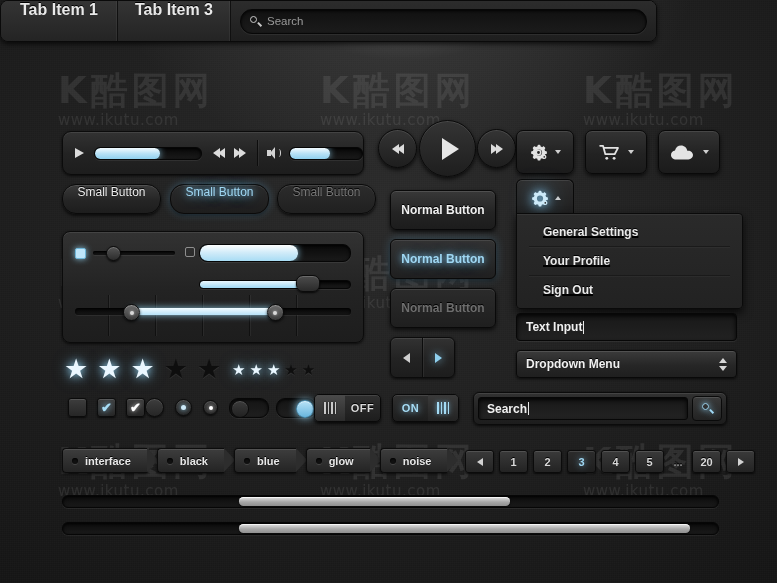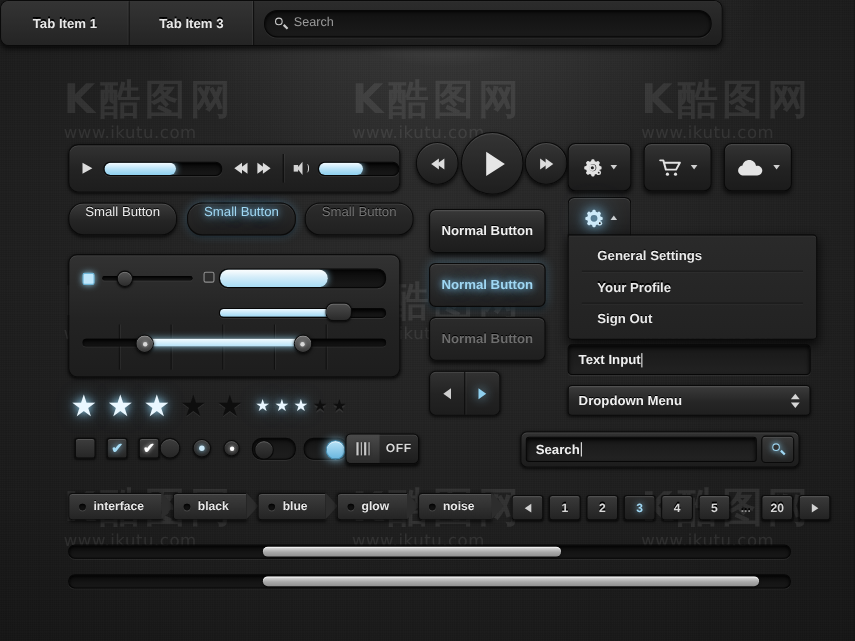--- a/index.html
+++ b/index.html
@@ -40,22 +40,22 @@
     border:1px solid #0b0b0b;border-radius:7px;
     box-shadow:inset 0 1px 0 rgba(255,255,255,.09), 0 1px 3px rgba(0,0,0,.75);
   }
 
   
   #tabbar{left:62px;top:44px;width:655px;height:40px;border-radius:8px;
     background:linear-gradient(#2e2e2e,#1f1f1f);
     border:1px solid #0a0a0a;
     box-shadow:inset 0 1px 0 rgba(255,255,255,.10),0 2px 5px rgba(0,0,0,.7);
     display:flex;align-items:stretch;overflow:hidden;}
-  .tab{flex:0 0 auto;display:flex;align-items:center;justify-content:center;
-    color:#e9e9e9;font-size:12px;font-weight:bold;position:relative;
+  .tab{flex:0 0 auto;display:flex;justify-content:center;
+    color:#e9e9e9;font-size:16px;font-weight:bold;position:relative;
     text-shadow:0 -1px 0 #000;border-right:1px solid #101010;
     box-shadow:inset -1px 0 0 rgba(255,255,255,.05);
     background:linear-gradient(#343434,#242424);cursor:default;}
   .tab.active{background:linear-gradient(#141414,#0e0e0e);
     color:#a8dcf5;text-shadow:0 0 7px rgba(130,205,245,.95),0 0 14px rgba(110,190,240,.6);
     box-shadow:inset 0 2px 5px rgba(0,0,0,.85);}
   .tab:nth-child(1){width:116px;}
   .tab:nth-child(2){width:112px;}
   .tab:nth-child(3){width:116px;}
   .tab:nth-child(4){width:112px;}
@@ -153,21 +153,21 @@
   
   #dd-gear-btn{left:516px;top:179px;width:56px;height:36px;border-radius:6px 6px 0 0;
     background:linear-gradient(#2d2d2d,#1f1f1f);border:1px solid #090909;border-bottom:none;
     box-shadow:inset 0 1px 0 rgba(255,255,255,.1);
     display:flex;align-items:center;justify-content:center;gap:6px;position:absolute;}
   .gear-glow{filter:drop-shadow(0 0 5px rgba(135,205,245,.95)) drop-shadow(0 0 10px rgba(110,190,240,.6));}
   .dd-tri-up{width:0;height:0;border-bottom:4px solid #cfcfcf;border-left:3.5px solid transparent;border-right:3.5px solid transparent;}
   #dd-menu{position:absolute;left:516px;top:213px;width:201px;border-radius:0 4px 4px 4px;
     background:linear-gradient(#2a2a2a,#222);border:1px solid #0a0a0a;
     box-shadow:0 4px 10px rgba(0,0,0,.75),inset 0 1px 0 rgba(255,255,255,.06);
-    padding:4px 12px;}
+    padding:4px 12px;text-decoration:underline;}
   .dd-item{height:28px;display:flex;align-items:center;padding:0 14px;
     color:#eaeaea;font-size:12px;font-weight:bold;text-shadow:0 -1px 0 #000;}
   .dd-item+.dd-item{border-top:1px solid #1a1a1a;box-shadow:inset 0 1px 0 rgba(255,255,255,.035);}
 
   
   #sliders{left:62px;top:231px;width:300px;height:110px;border-radius:8px;}
   .tickline{position:absolute;top:63px;bottom:6px;width:1px;background:rgba(0,0,0,.45);
     box-shadow:1px 0 0 rgba(255,255,255,.05);}
   #mini-slider{position:absolute;left:12px;top:14px;width:120px;height:12px;}
   .mini-track{position:absolute;left:18px;right:20px;top:5px;height:4px;border-radius:2px;
@@ -612,20 +612,31 @@
     <div class="handle">
         <span class="grip">
           <i></i>
           <i></i>
           <i></i>
           <i></i>
         </span>
       </div>
     <div class="lbl">OFF</div>
   </div>
+  <div class="sw" id="sw-on">
+    <div class="lbl">ON</div>
+    <div class="handle">
+        <span class="grip">
+          <i></i>
+          <i></i>
+          <i></i>
+          <i></i>
+        </span>
+      </div>
+  </div>
 
   <div class="panel" id="searchbox">
     <div id="searchfield">
       <span>Search</span>
         <span class="caret"></span>
     </div>
     <div id="searchbtn">
       <span class="mag">
           <i></i>
           <b></b>

